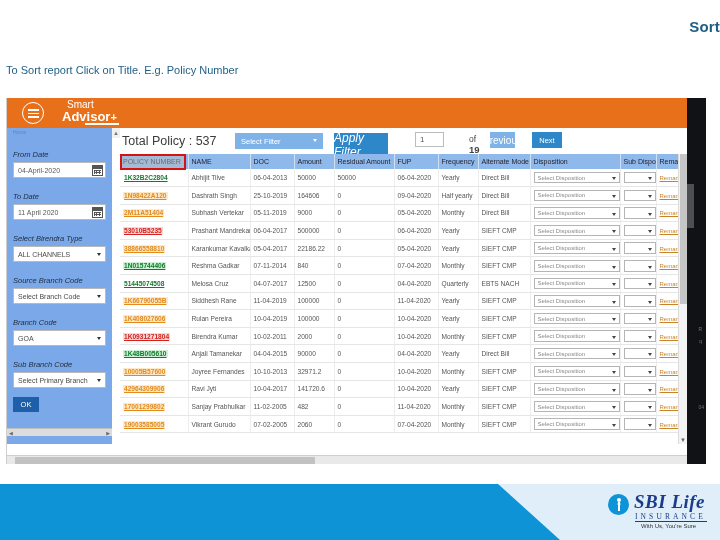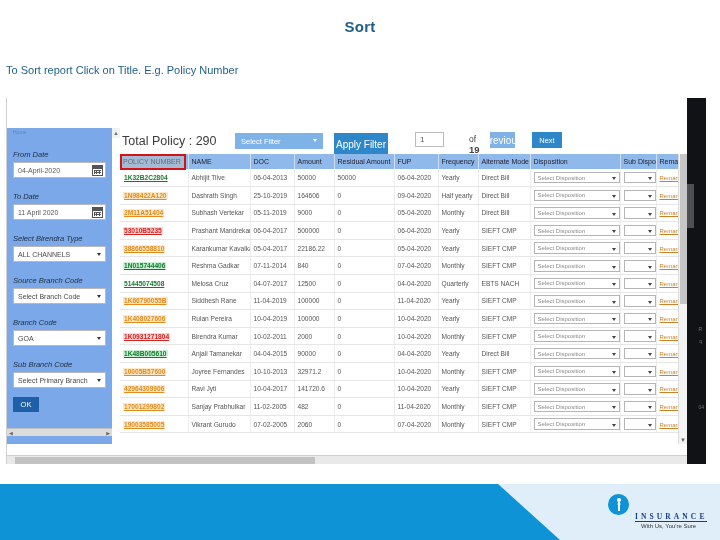--- a/index.html
+++ b/index.html
@@ -8,21 +8,21 @@
     width: 720px; height: 540px;
     background: #ffffff;
     font-family: "Liberation Sans", sans-serif;
     overflow: hidden;
     position: relative;
   }
 
   
   .slide-title {
     position: absolute; top: 18px; left: 0; width: 720px;
-    text-align: center;
+    text-align: right;
     font-size: 15px; font-weight: bold; color: #1f5f86;
     letter-spacing: .2px;
   }
   .slide-sub {
     position: absolute; top: 64px; left: 6px;
     font-size: 11px; color: #1f5f86; font-weight: 500;
     white-space: nowrap;
   }
 
   
@@ -170,22 +170,22 @@
     position: absolute;
   }
   .select-filter .caret {
     position: absolute; right: 6px; top: 6px;
     width: 0; height: 0; border-left: 2.5px solid transparent;
     border-right: 2.5px solid transparent; border-top: 3.5px solid #ffffff;
   }
   .apply-filter {
     position: absolute; left: 212px; top: 2px;
     width: 54px; height: 23px; background: #2e87c8;
-    color: #ffffff; font-size: 10px; font-weight: 500;
-    display: flex; align-items: center; justify-content: center;
+    color: #ffffff; font-size: 12px; font-weight: 500;
+    display: flex; align-items: center; justify-content: center; font-style: italic;
   }
   .pager { position: absolute; left: 293px; top: 1px; height: 18px; }
   .page-input {
     position: absolute; left: 0; top: 0; width: 29px; height: 15px;
     background: #fff; border: 1px solid #bcbcbc; font-size: 8px;
     color: #555; display: flex; align-items: center; padding-left: 4px;
   }
   .page-of {
     position: absolute; left: 34px; top: 2px;
     font-size: 8.5px; color: #444; margin-left: 20px;
@@ -318,40 +318,52 @@
   }
   .sbi-name {
     position: absolute; left: 26px; top: 1px;
     font-family: "Liberation Serif", serif;
     font-size: 19px; font-style: italic; font-weight: bold; color: #1b3c8c;
     letter-spacing: .5px;
   }
   .sbi-ins {
     position: absolute; left: 27px; top: 22px;
     font-family: "Liberation Serif", serif;
-    font-size: 7.5px; font-weight: bold; color: #1b3c8c;
+    font-size: 7.5px; font-weight: normal; color: #1b3c8c;
     letter-spacing: 3.1px;
   }
   .sbi-rule {
     position: absolute; left: 27px; top: 31px; width: 72px; height: 1px;
     background: #1b3c8c;
   }
   .sbi-tag {
     position: absolute; left: 33px; top: 33px;
     font-size: 6px; color: #333;
   }
 </style>
 </head>
 <body>
 
 <div class="slide-title">Sort</div>
 <div class="slide-sub">To Sort report Click on Title. E.g. Policy Number</div>
 
 <div class="shot">
 
+  <div class="app-header">
+    <div class="burger">
+      <i></i>
+        <i></i>
+        <i></i>
+    </div>
+    <div class="logo-smart">Smart</div>
+    <div class="logo-advisor">
+      <span>Advisor</span><span class="plus">+</span>
+    </div>
+    <div class="logo-underline"></div>
+  </div>
 
   <div class="sidebar">
     <div class="sb-crumb">Home</div>
 
     <div class="sb-label">From Date</div>
     <div class="sb-input">
       <span>04-April-2020</span>
       <span class="cal-ico"></span>
     </div>
 
@@ -390,21 +402,21 @@
     <div class="sb-hscroll">
       <span class="arr l">◀</span>
       <span class="arr r">▶</span>
     </div>
   </div>
 
   <div class="content">
     <div class="content-scroll-up">▲</div>
 
     <div class="filterbar">
-      <div class="total-policy">Total Policy : 290</div>
+      <div class="total-policy">Total Policy : 537</div>
       <div class="select-filter">
         <span>Select Filter</span>
         <span class="caret"></span>
       </div>
       <div class="apply-filter">Apply Filter</div>
 
       <div class="pager">
         <div class="page-input">1</div>
         <div class="page-of">
           <span>of</span>
@@ -741,16 +753,17 @@
     <span class="ghost g3">04</span>
   </div>
 </div>
 
 <div class="footer-band"></div>
 <div class="footer-blue"></div>
 <div class="sbi-logo">
   <div class="sbi-mark">
       <span class="stem"></span>
     </div>
+  <div class="sbi-name">SBI Life</div>
   <div class="sbi-ins">INSURANCE</div>
   <div class="sbi-rule"></div>
   <div class="sbi-tag">With Us, You're Sure</div>
 </div>
 
 </body></html>

